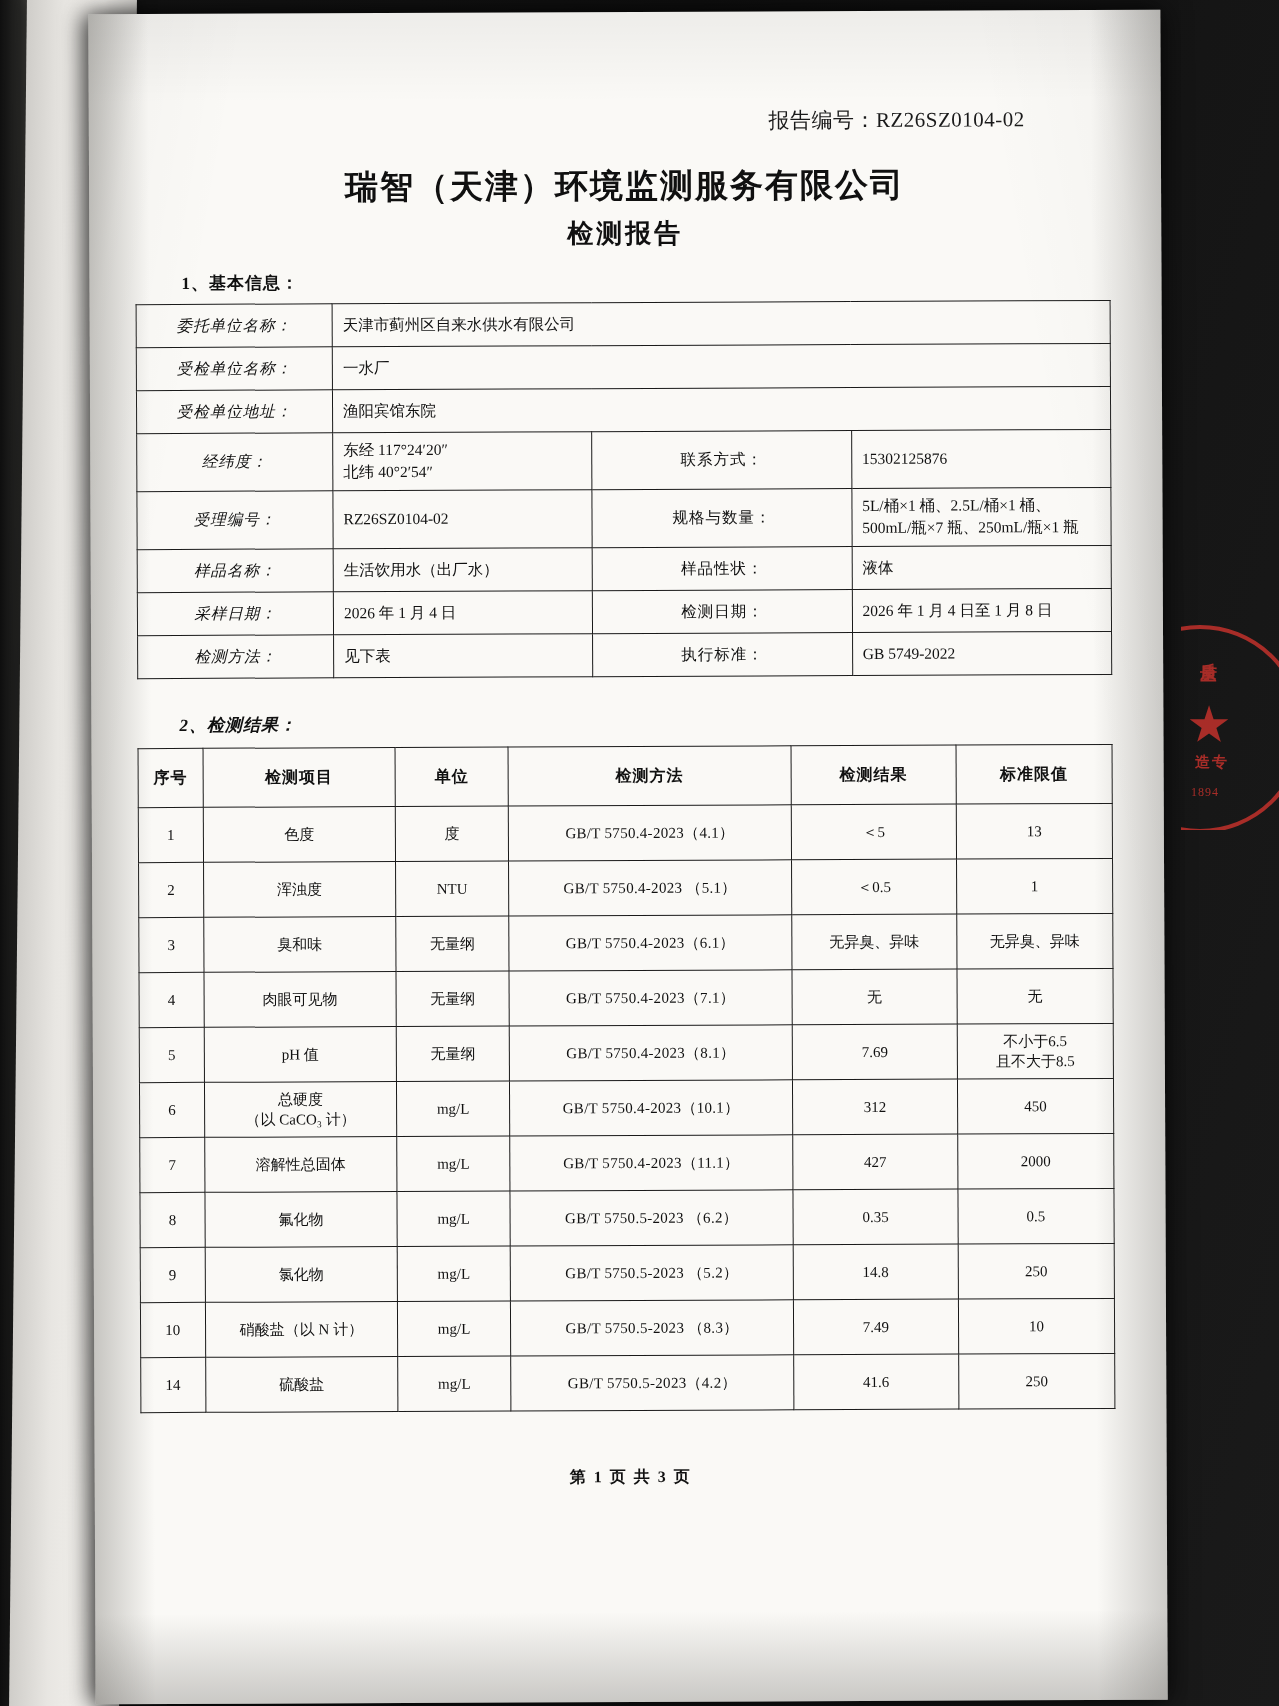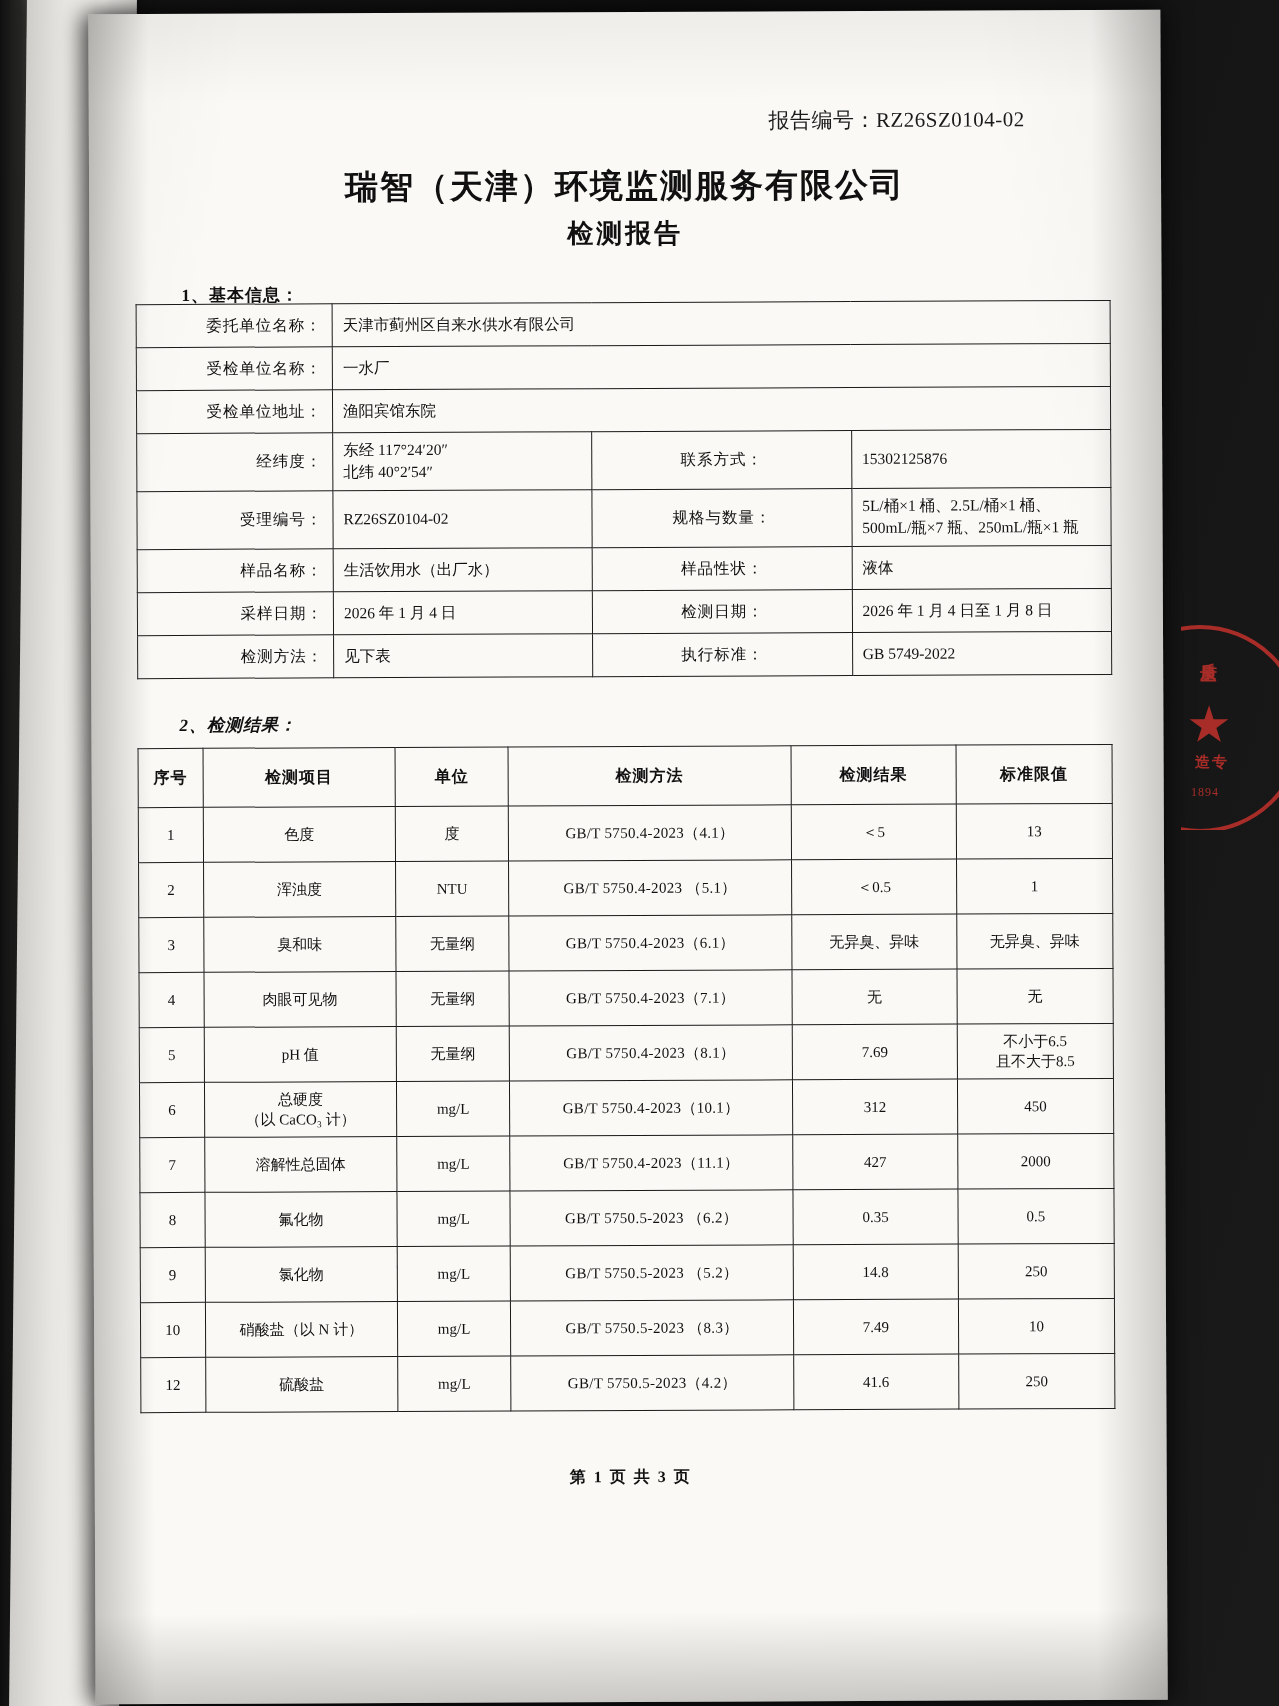--- a/index.html
+++ b/index.html
@@ -116,21 +116,21 @@
     font-family: "DejaVu Serif", "Liberation Serif", serif;
   }
 
   .section-label {
     position: absolute;
     font-size: 17px;
     font-weight: bold;
     color: #111;
     letter-spacing: 1px;
   }
-  .section-1 { left: 92px; top: 270px; }
+  .section-1 { left: 92px; top: 258px; }
   .section-2 { left: 88px; top: 700px; font-style: italic; }
 
   table {
     border-collapse: collapse;
     table-layout: fixed;
   }
   .info-table {
     position: absolute;
     left: 46px;
     top: 290px;
@@ -140,22 +140,23 @@
   }
   .info-table td {
     border: 1px solid #1a1a1a;
     padding: 6px 10px;
     height: 30px;
     vertical-align: middle;
     line-height: 1.45;
   }
   .lbl {
     width: 175px;
-    text-align: right;
+    text-align: center;
     letter-spacing: 1px;
+    font-style: italic;
   }
   .val { padding-left: 14px; }
   .lbl2 { width: 160px; text-align: center; letter-spacing: 1px; }
 
   .res-table {
     position: absolute;
     left: 46px;
     top: 734px;
     width: 975px;
     font-size: 15px;
@@ -424,21 +425,21 @@
           </tr>
           <tr>
             <td>10</td>
             <td>硝酸盐（以 N 计）</td>
             <td>mg/L</td>
             <td class="method-cell">GB/T 5750.5-2023 （8.3）</td>
             <td>7.49</td>
             <td>10</td>
           </tr>
           <tr>
-            <td>12</td>
+            <td>14</td>
             <td>硫酸盐</td>
             <td>mg/L</td>
             <td class="method-cell">GB/T 5750.5-2023（4.2）</td>
             <td>41.6</td>
             <td>250</td>
           </tr>
         </tbody>
     </table>
 
     <div class="footer">第 1 页 共 3 页</div>

